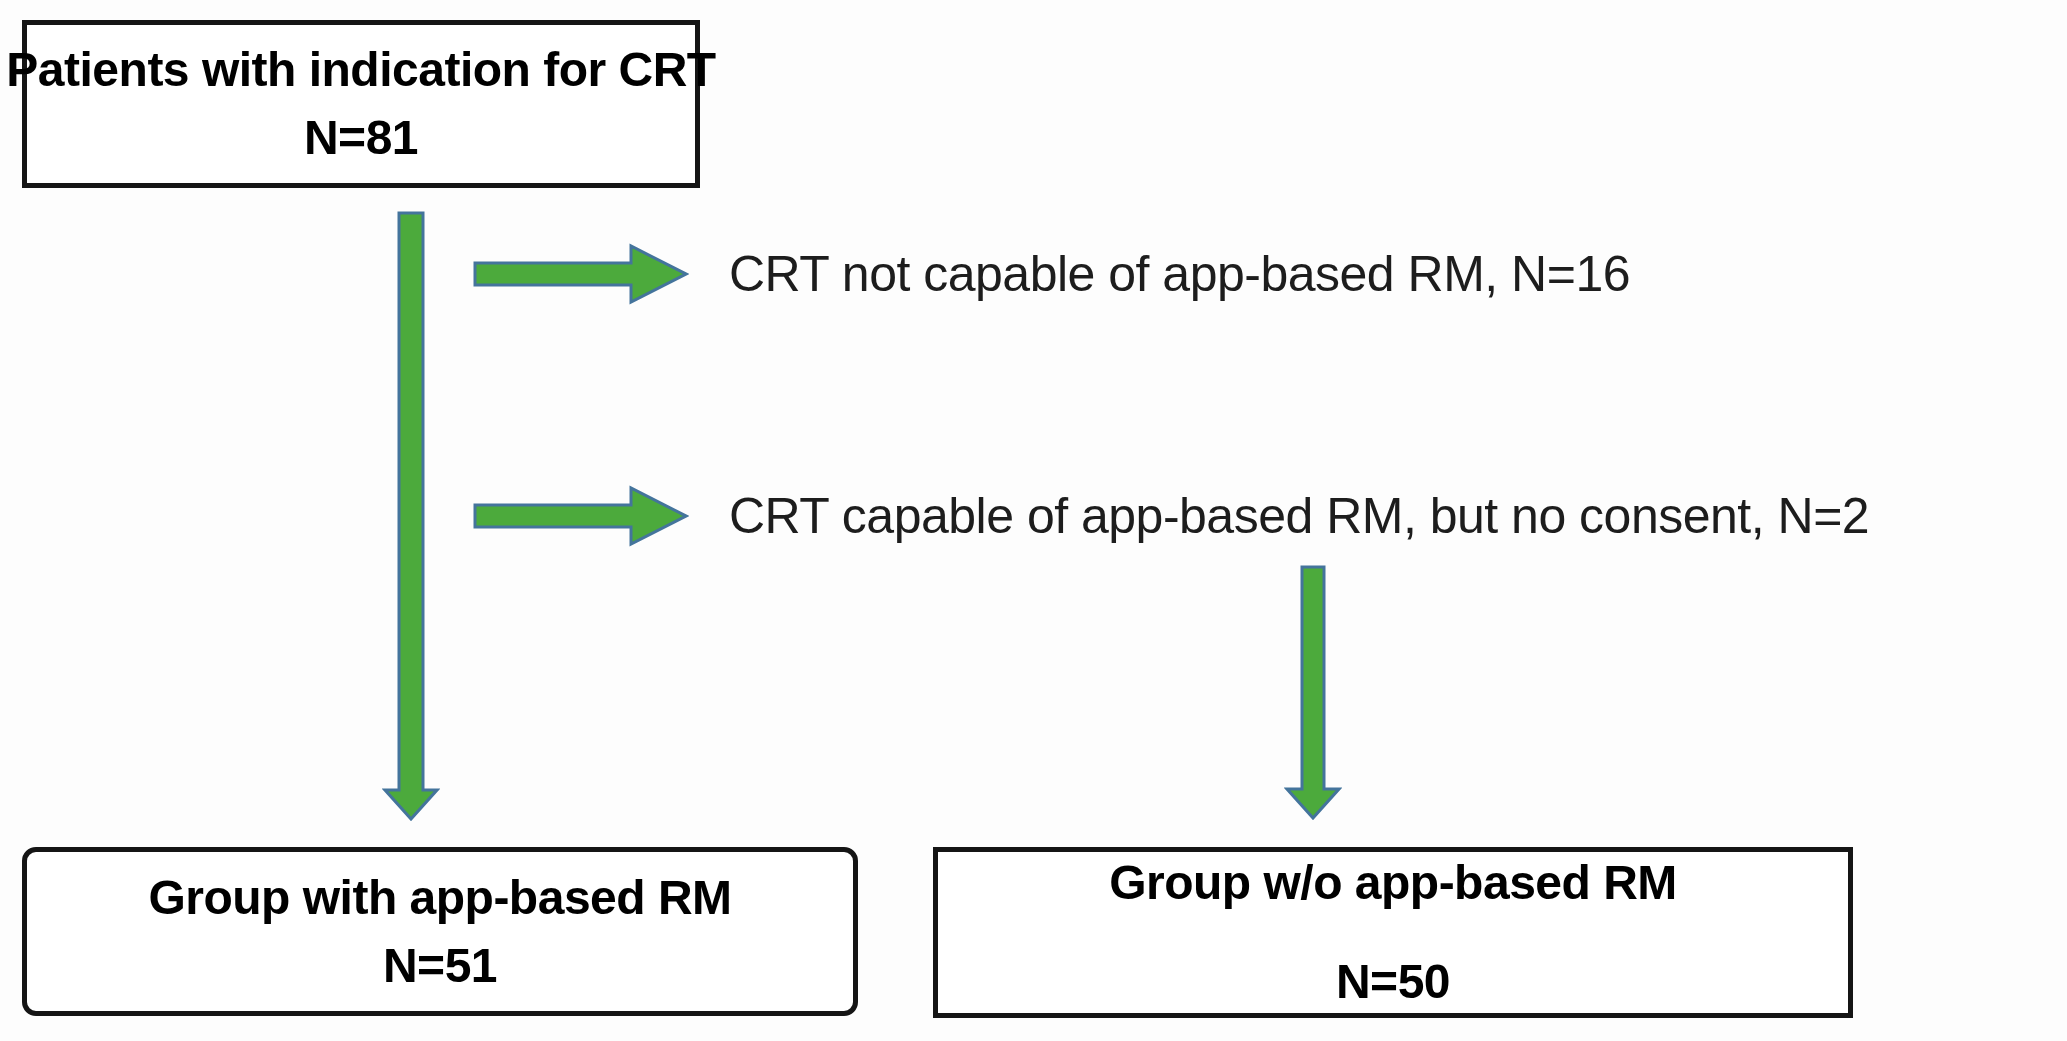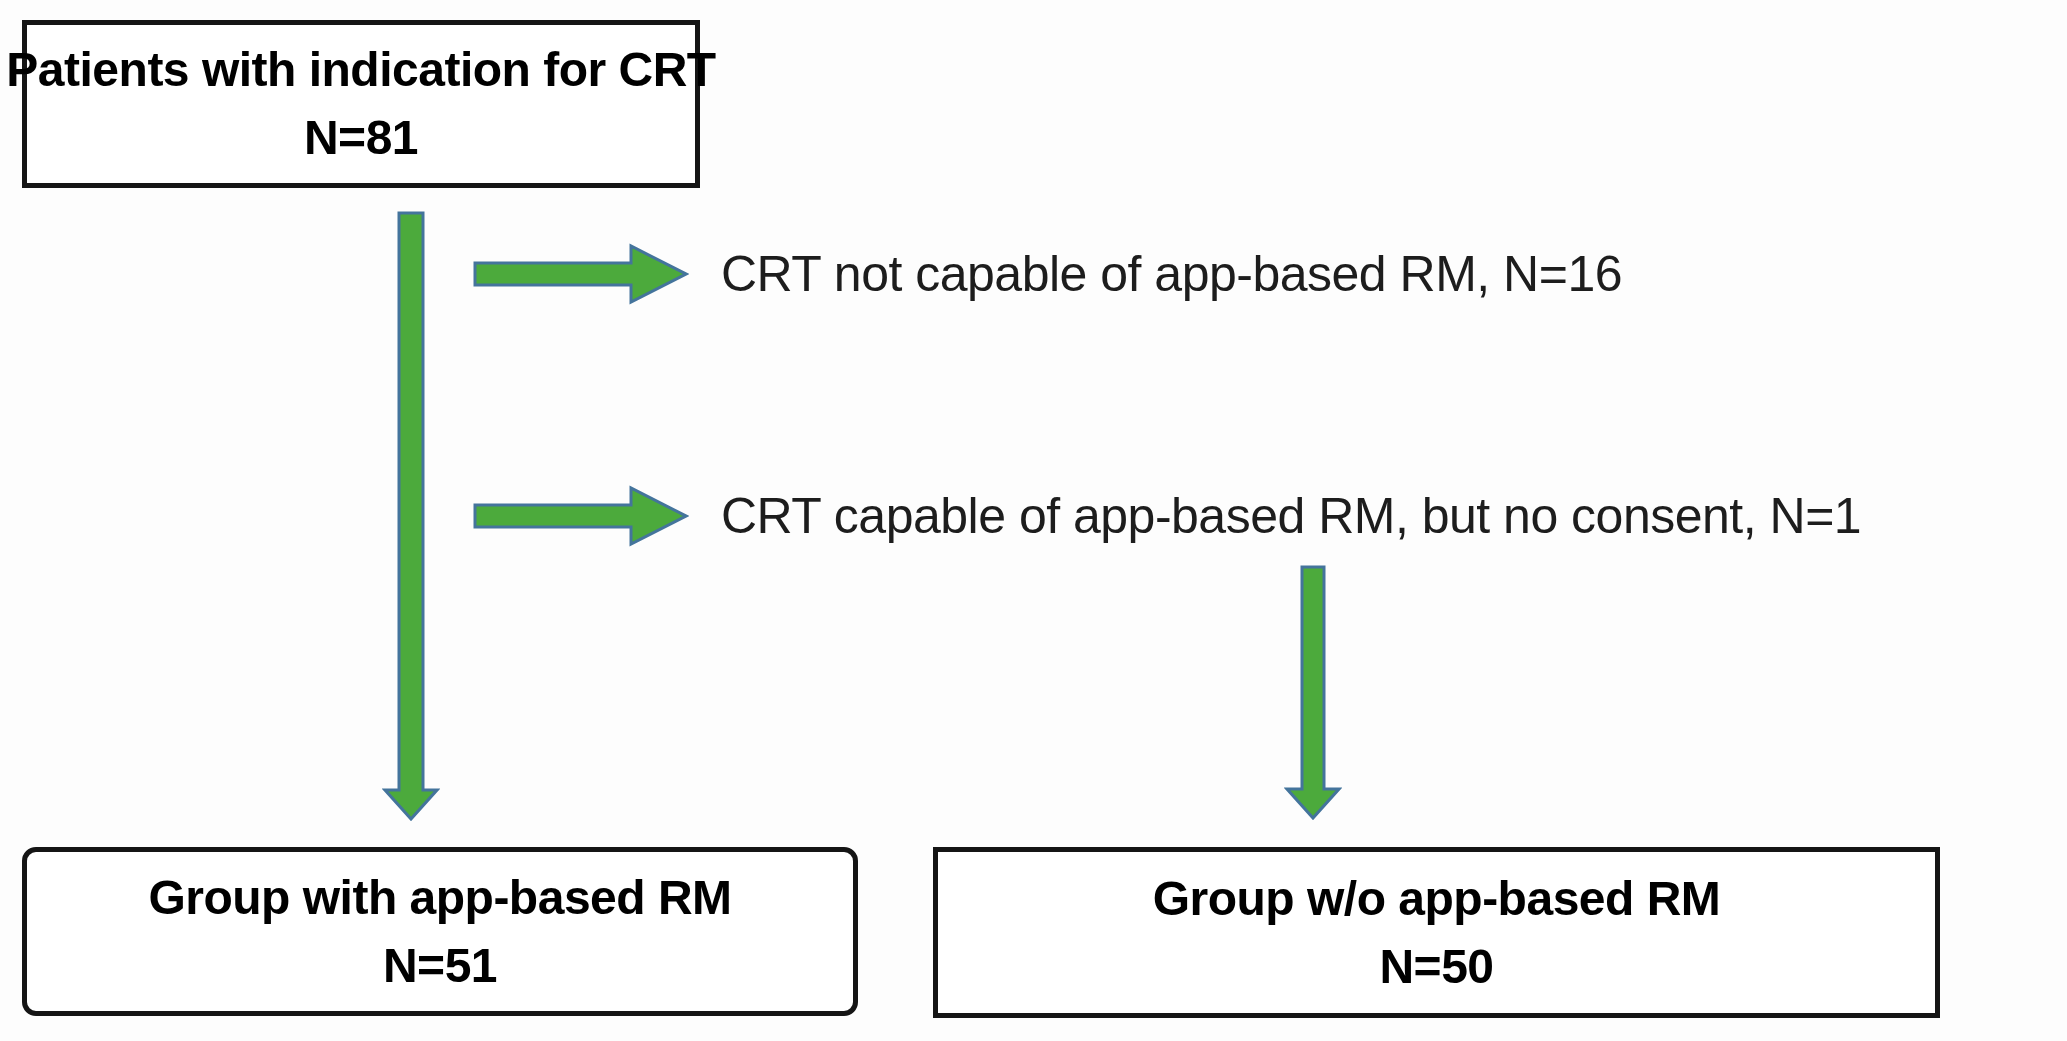--- a/index.html
+++ b/index.html
@@ -37,38 +37,38 @@
     font-weight: bold;
     font-size: 48px;
     line-height: 62px;
     letter-spacing: -0.5px;
     color: #000000;
     white-space: nowrap;
     text-align: center;
   }
   .box-top    { left: 22px;  top: 20px;  width: 678px; height: 168px; }
   .box-left   { left: 22px;  top: 847px; width: 836px; height: 169px; border-radius: 14px; }
-  .box-right  { left: 933px; top: 847px; width: 1007px; height: 171px; }
+  .box-right  { left: 933px; top: 847px; width: 920px; height: 171px; justify-content: space-between; }
 
   .arrow-shape polygon {
     fill: var(--arrow-fill);
     stroke: var(--arrow-stroke);
     stroke-width: 3;
     stroke-linejoin: miter;
   }
   .down-arrow-left  { position: absolute; left: 382px;  top: 211px; }
   .down-arrow-right { position: absolute; left: 1284px; top: 565px; }
 
   .exclusion-row {
     position: absolute;
     left: 473px;
     height: 76px;
     display: flex;
     align-items: center;
-    gap: 32px;
+    gap: 40px;
     white-space: nowrap;
   }
   .exclusion-row.row-0 { top: 236px; }
   .exclusion-row.row-1 { top: 357px; }
   .exclusion-row.row-2 { top: 478px; }
   .exclusion-label {
     font-size: 50px;
     line-height: 60px;
     letter-spacing: -0.5px;
     color: #1d1d1d;
@@ -97,21 +97,21 @@
       <polygon points="2,20 158,20 158,3 213,31 158,59 158,42 2,42"></polygon>
     </svg>
     <span class="exclusion-label">CRT not capable of app-based RM, N=16</span>
   </div>
 
 
   <div class="exclusion-row row-2">
     <svg class="arrow-shape" width="216" height="62" viewBox="0 0 216 62" xmlns="http://www.w3.org/2000/svg">
       <polygon points="2,20 158,20 158,3 213,31 158,59 158,42 2,42"></polygon>
     </svg>
-    <span class="exclusion-label">CRT capable of app-based RM, but no consent, N=1</span>
+    <span class="exclusion-label">CRT capable of app-based RM, but no consent, N=2</span>
   </div>
 
   <div class="node-box box-left">
     <div class="line">Group with app-based RM</div>
     <div class="line">N=51</div>
   </div>
 
   <div class="node-box box-right">
     <div class="line">Group w/o app-based RM</div>
     <div class="line">N=50</div>

